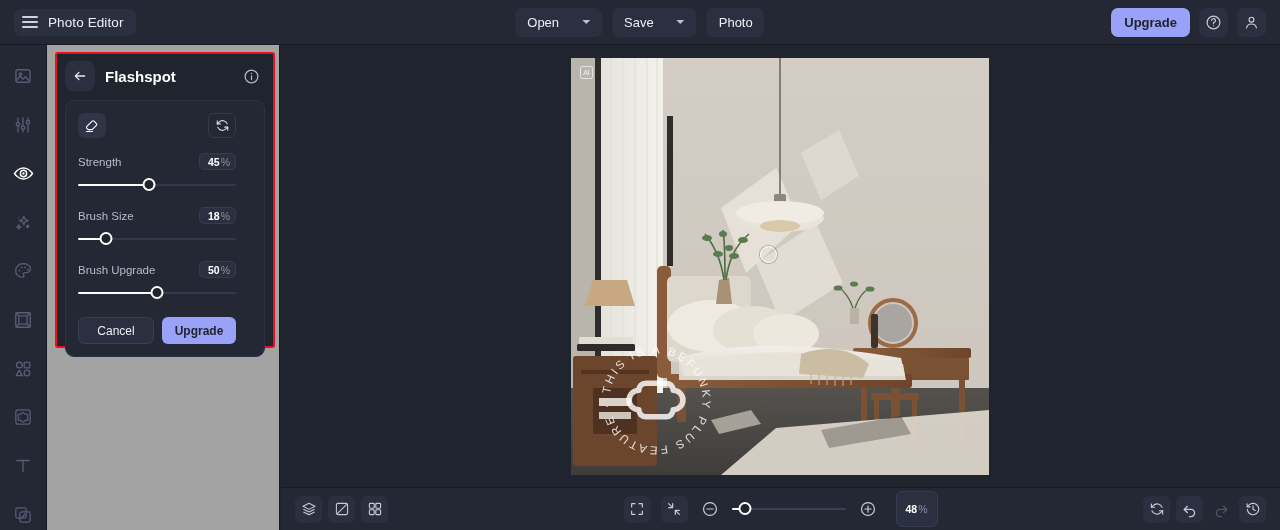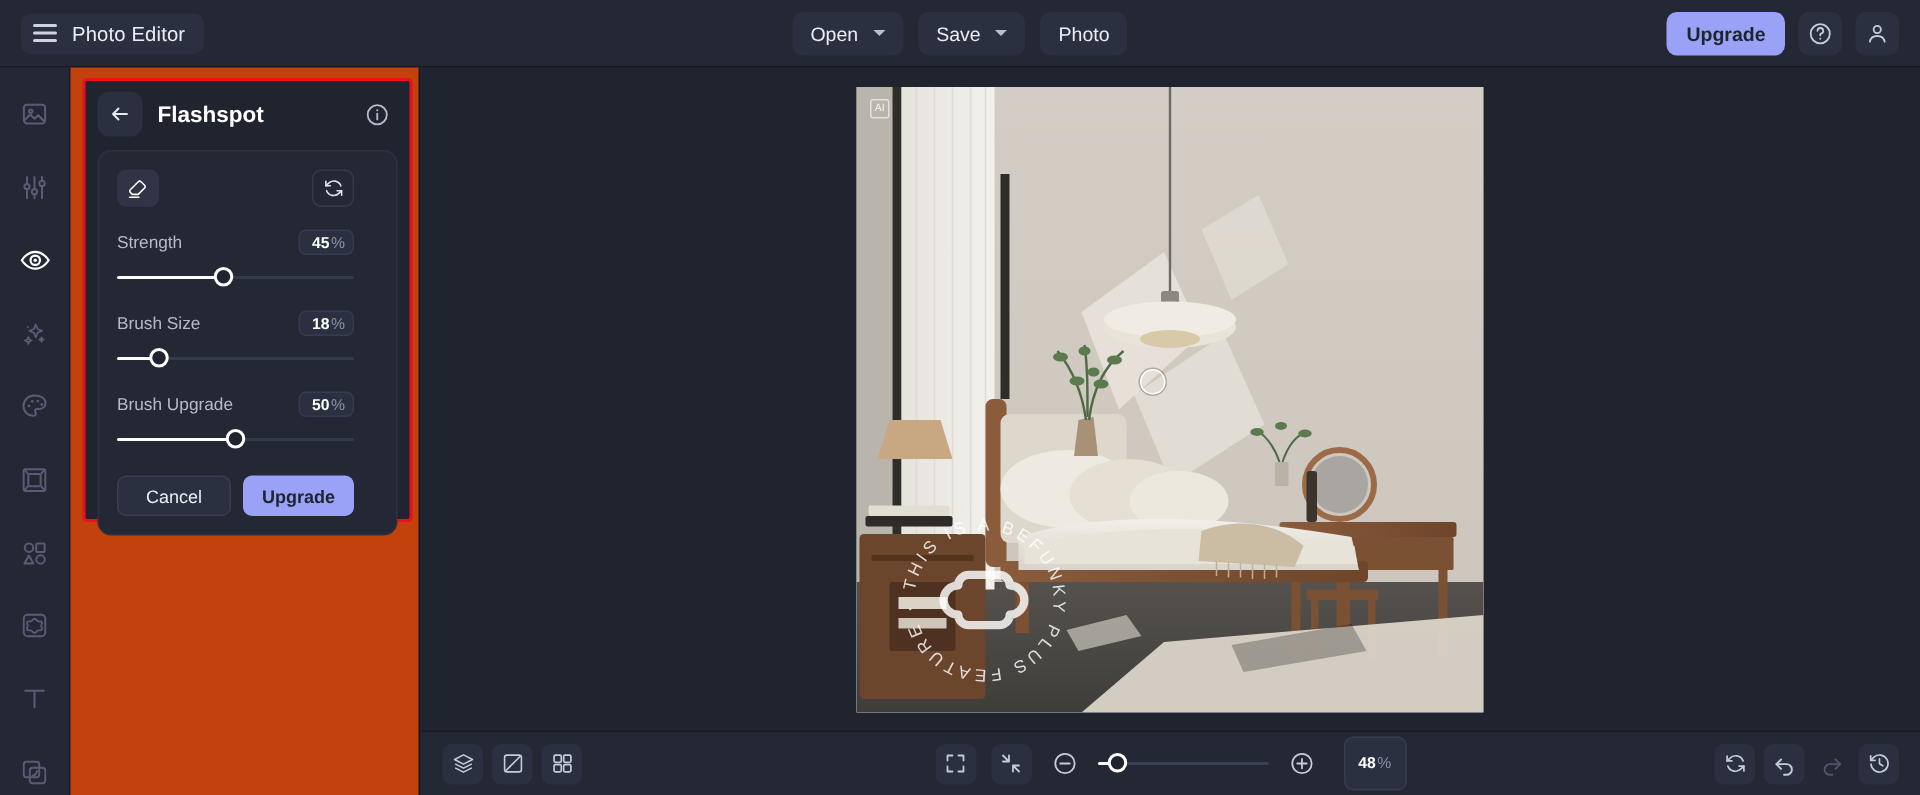--- a/index.html
+++ b/index.html
@@ -28,21 +28,21 @@
   .hamburger i { display: block; height: 1.6px; background: #cfd3df; border-radius: 1px; }
 
   .top-center {
     position: absolute; left: 50%; transform: translateX(-50%);
     display: flex; align-items: center; gap: 10px;
   }
   .tbtn {
     background: #2b3040; border: none; border-radius: 7px;
     color: #eceef4; font-size: 13px; font-family: inherit;
     height: 29px; padding: 0 12px;
-    display: flex; align-items: center; gap: 10px; cursor: pointer;
+    display: flex; align-items: center; gap: 23px; cursor: pointer;
   }
   .caret { width: 0; height: 0; border-left: 4px solid transparent; border-right: 4px solid transparent; border-top: 4.5px solid #b9bfd0; }
 
   .top-right {
     position: absolute; right: 14px; display: flex; align-items: center; gap: 9px;
   }
   .upgrade-btn {
     background: #9aa2f7; color: #20242f; font-size: 13px; font-weight: bold;
     border: none; border-radius: 7px; height: 29px; padding: 0 13px;
     font-family: inherit; cursor: pointer;
@@ -62,21 +62,21 @@
   .side-item {
     width: 34px; height: 34px; border-radius: 8px;
     display: flex; align-items: center; justify-content: center;
     cursor: pointer; color: #575d75;
   }
   .side-item.active { color: #ffffff; }
 
   
   .panel-col {
     position: absolute; left: 47px; top: 45px; width: 233px; height: 485px;
-    background: #c2410c; border-right: 1px solid #171a24;
+    background: #a3a3a3; border-right: 1px solid #171a24;
   }
   .panel {
     position: absolute; left: 8px; top: 7px; width: 220px; height: 296px;
     border: 2px solid #ee0d1c; border-radius: 3px;
     background: #20242f;
   }
   .panel-head {
     height: 44px; display: flex; align-items: center; padding: 0 8px 0 8px; gap: 10px;
   }
   .back-btn {

